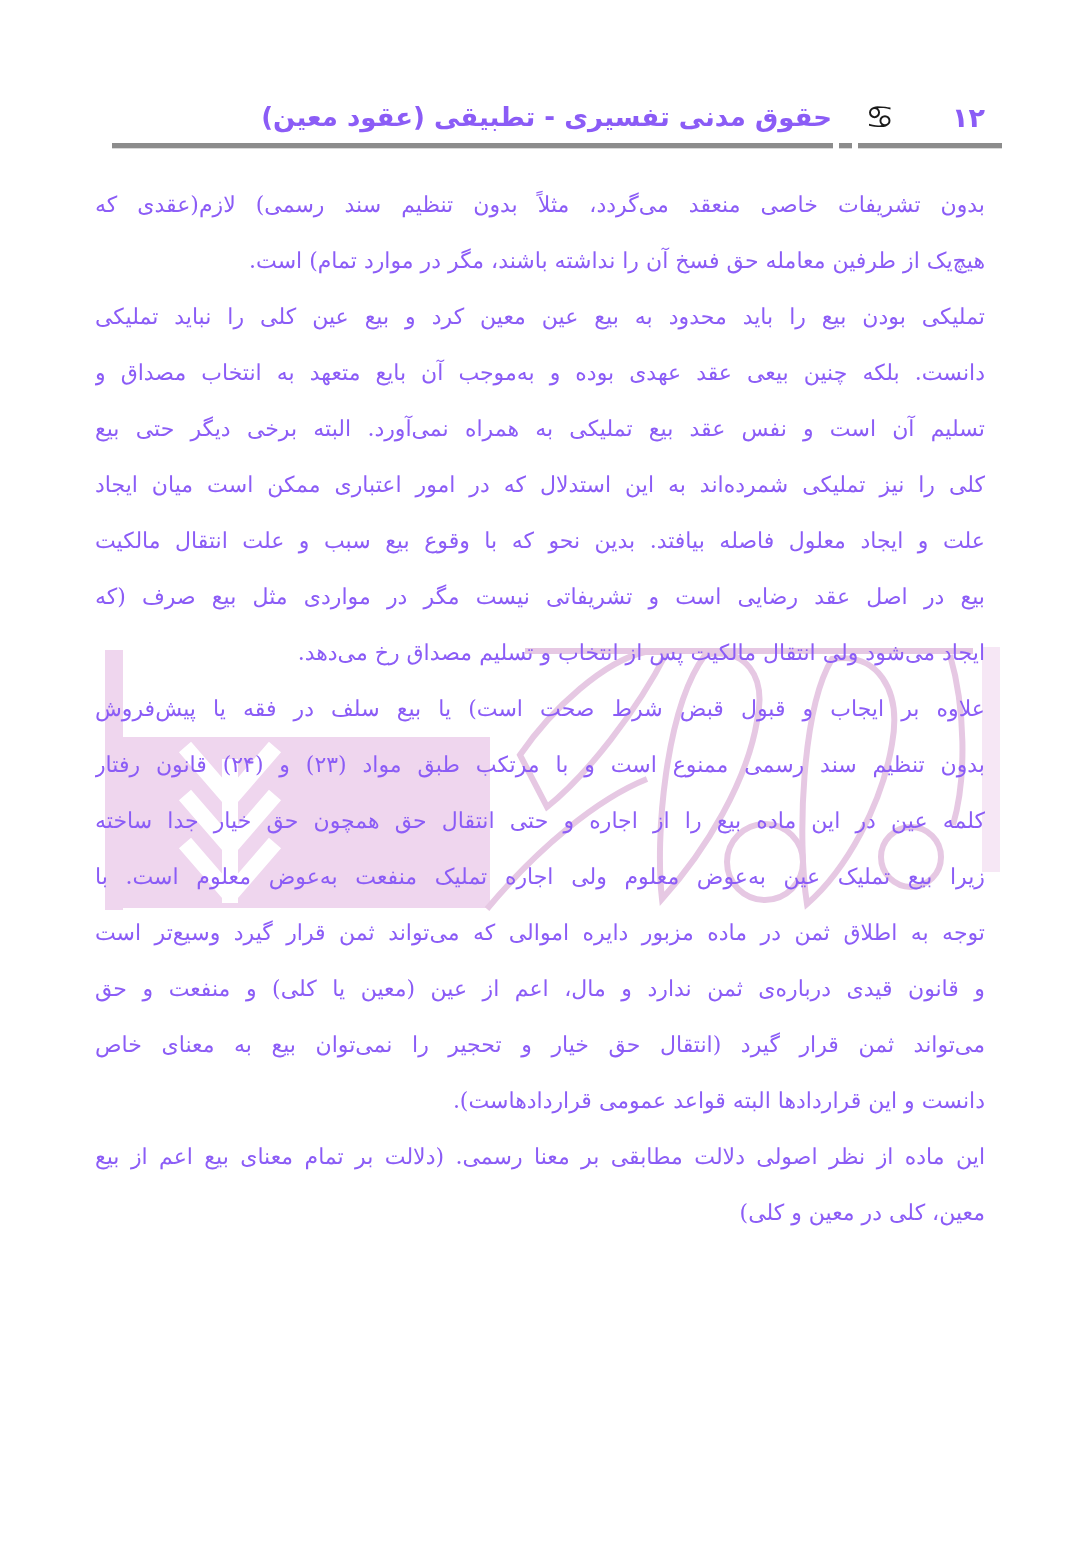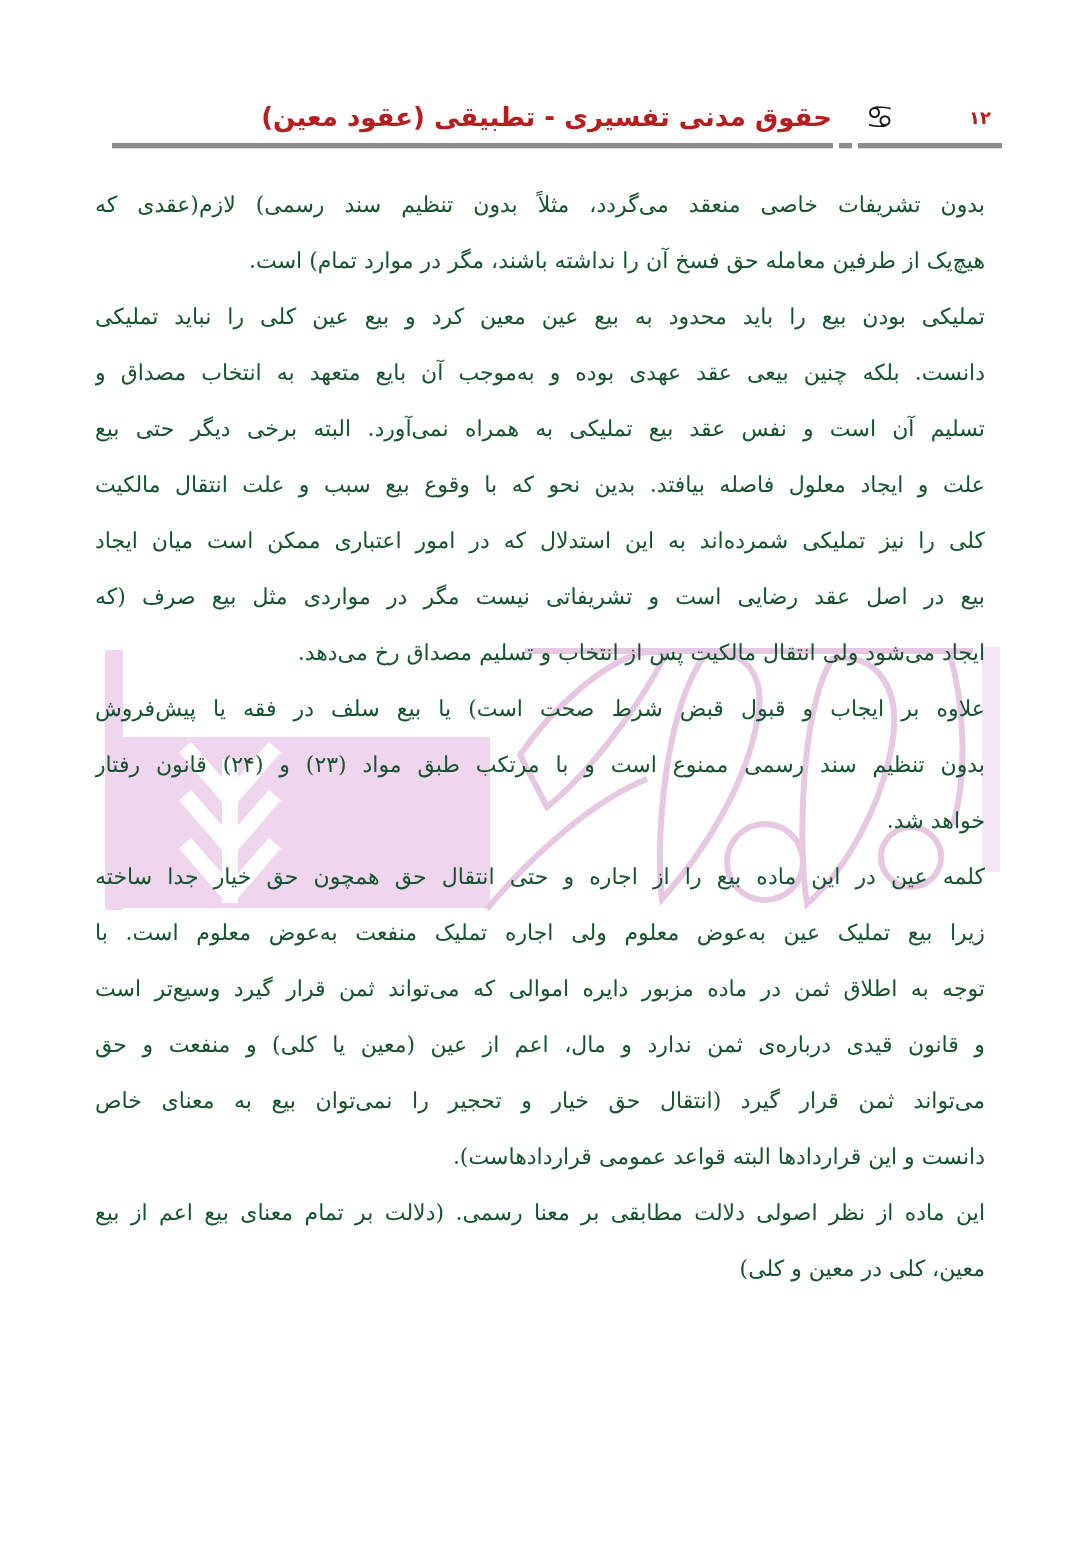--- a/index.html
+++ b/index.html
@@ -5,40 +5,40 @@
   html,body{margin:0;padding:0;}
   body{background:#e8e8e8;font-family:"DejaVu Sans",sans-serif;}
   .page{
     position:relative;
     width:1080px;height:1564px;
     margin:0 auto;
     background:#ffffff;
     overflow:hidden;
   }
   
-  .hdr-item{position:absolute;top:95px;height:45px;line-height:45px;color:#b91c1c;}
-  .page-number{right:89px;font-size:18px;font-weight:700;font-family:"DejaVu Sans",sans-serif;}
+  .hdr-item{position:absolute;top:95px;height:45px;line-height:45px;color:#8b5cf6;}
+  .page-number{right:95px;font-size:27px;font-weight:700;font-family:"DejaVu Sans",sans-serif;}
   .ornament{right:186px;font-size:32px;color:#1a1a1a;}
   .hdr-title{right:248px;font-size:26px;font-weight:800;direction:rtl;white-space:nowrap;
              font-family:"DejaVu Sans",sans-serif;}
   .hdr-rule{position:absolute;top:143px;left:112px;width:890px;height:5px;
             background:var(--rule-color,#8c8c8c);border-bottom:1px solid #d9d9d9;}
   .hdr-rule .notch{position:absolute;top:0;width:6px;height:6px;background:#ffffff;}
   .hdr-rule .notch.n1{left:721px;}
   .hdr-rule .notch.n2{left:740px;}
   
   .watermark{position:absolute;left:105px;top:647px;width:895px;height:266px;z-index:0;}
   .wm-outline{fill:none;stroke:var(--wm-outline,#e6c8e3);stroke-width:6;}
   .wm-white{stroke:#ffffff;stroke-width:16;fill:none;stroke-linecap:butt;}
   
   .bodytext{
     position:absolute;left:95px;top:177px;width:890px;z-index:2;
     direction:rtl;
     font-family:"DejaVu Serif",serif;
-    font-size:22px;color:#14532d;
+    font-size:22px;color:#8b5cf6;
   }
   .line{
     height:56px;line-height:56px;overflow:hidden;
     text-align:justify;text-align-last:justify;
     white-space:normal;
   }
   .line.para-last{text-align-last:right;}
 </style>
 </head>
 <body>
@@ -79,27 +79,26 @@
       <path d="M845,8 C860,60 862,130 848,178"></path>
     </g>
   </svg>
 
   <div class="bodytext">
     <div class="line">بدون تشریفات خاصی منعقد می‌گردد، مثلاً بدون تنظیم سند رسمی) لازم(عقدی که</div>
     <div class="line para-last">هیچ‌یک از طرفین معامله حق فسخ آن را نداشته باشند، مگر در موارد تمام) است.</div>
     <div class="line">تملیکی بودن بیع را باید محدود به بیع عین معین کرد و بیع عین کلی را نباید تملیکی</div>
     <div class="line">دانست. بلکه چنین بیعی عقد عهدی بوده و به‌موجب آن بایع متعهد به انتخاب مصداق و</div>
     <div class="line">تسلیم آن است و نفس عقد بیع تملیکی به همراه نمی‌آورد. البته برخی دیگر حتی بیع</div>
+    <div class="line">کلی را نیز تملیکی شمرده‌اند به این استدلال که در امور اعتباری ممکن است میان ایجاد</div>
     <div class="line">علت و ایجاد معلول فاصله بیافتد. بدین نحو که با وقوع بیع سبب و علت انتقال مالکیت</div>
-    <div class="line">کلی را نیز تملیکی شمرده‌اند به این استدلال که در امور اعتباری ممکن است میان ایجاد</div>
     <div class="line">بیع در اصل عقد رضایی است و تشریفاتی نیست مگر در مواردی مثل بیع صرف (که</div>
     <div class="line para-last">ایجاد می‌شود ولی انتقال مالکیت پس از انتخاب و تسلیم مصداق رخ می‌دهد.</div>
     <div class="line">علاوه بر ایجاب و قبول قبض شرط صحت است) یا بیع سلف در فقه یا پیش‌فروش</div>
     <div class="line">بدون تنظیم سند رسمی ممنوع است و با مرتکب طبق مواد (۲۳) و (۲۴) قانون رفتار</div>
-    <div class="line para-last">خواهد شد.</div>
     <div class="line">کلمه عین در این ماده بیع را از اجاره و حتی انتقال حق همچون حق خیار جدا ساخته</div>
     <div class="line">زیرا بیع تملیک عین به‌عوض معلوم ولی اجاره تملیک منفعت به‌عوض معلوم است. با</div>
     <div class="line">توجه به اطلاق ثمن در ماده مزبور دایره اموالی که می‌تواند ثمن قرار گیرد وسیع‌تر است</div>
     <div class="line">و قانون قیدی درباره‌ی ثمن ندارد و مال، اعم از عین (معین یا کلی) و منفعت و حق</div>
     <div class="line">می‌تواند ثمن قرار گیرد (انتقال حق خیار و تحجیر را نمی‌توان بیع به معنای خاص</div>
     <div class="line para-last">دانست و این قراردادها البته قواعد عمومی قراردادهاست).</div>
     <div class="line">این ماده از نظر اصولی دلالت مطابقی بر معنا رسمی. (دلالت بر تمام معنای بیع اعم از بیع</div>
     <div class="line para-last">معین، کلی در معین و کلی)</div>
   </div>
 

